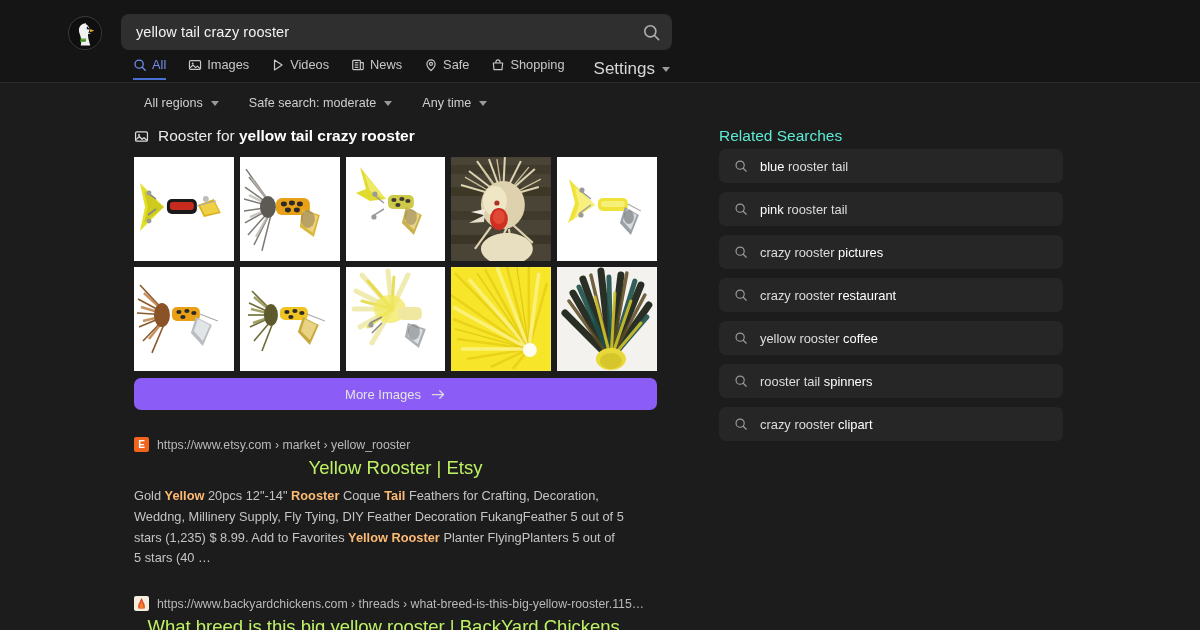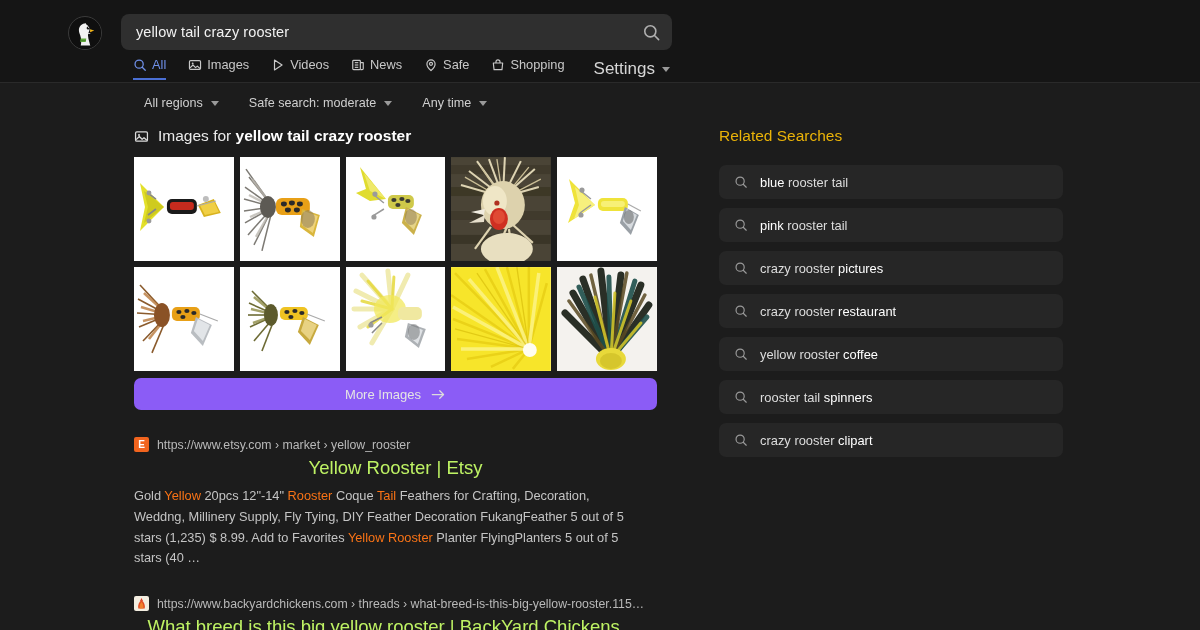--- a/index.html
+++ b/index.html
@@ -214,28 +214,28 @@
     font-weight: normal;
     white-space: nowrap;
     text-align: center;
   }
   .res-snip {
     font-size: 12.8px;
     line-height: 1.62;
     color: #c4c4c4;
     width: 490px;
   }
-  .res-snip b { color: #f97316; font-weight: normal; }
+  .res-snip b { color: #fdba74; font-weight: bold; }
 
   
   .right { position: absolute; left: 719px; top: 44px; width: 344px; }
   .rel-title {
     font-size: 15.5px;
-    color: #eab308;
-    margin-bottom: 20px;
+    color: #5eead4;
+    margin-bottom: 4px;
   }
   .rel-item {
     height: 34px;
     background: #262626;
     border-radius: 7px;
     display: flex;
     align-items: center;
     gap: 12px;
     padding: 0 15px;
     margin-bottom: 9px;
@@ -353,21 +353,21 @@
   </div>
 
   <div class="left">
 
     <div class="images-head">
       <svg width="15" height="15" viewBox="0 0 24 24" fill="none" stroke="#dcdcdc" stroke-width="2" stroke-linejoin="round">
         <rect x="2.5" y="4.5" width="19" height="15" rx="2"></rect>
         <circle cx="8" cy="9.5" r="1.6" fill="#dcdcdc" stroke="none"></circle>
         <path d="M3.5 17l5-5 4.5 4.5 3-2.5 4.5 4"></path>
       </svg>
-      <span><span>Images for </span><span class="q">yellow tail crazy rooster</span></span>
+      <span><span>Rooster for </span><span class="q">yellow tail crazy rooster</span></span>
     </div>
 
     <div class="grid">
 
       <div class="tile">
         <svg viewBox="0 0 100 104">
           <rect width="100" height="104" fill="#fff"></rect>
           <g transform="translate(0,4)">
             <path d="M30 46 L6 22 L11 46 L6 70 Z" fill="#e3e02a"></path>
             <path d="M30 46 L10 30 L14 46 L10 62 Z" fill="#cfcb1e"></path>

